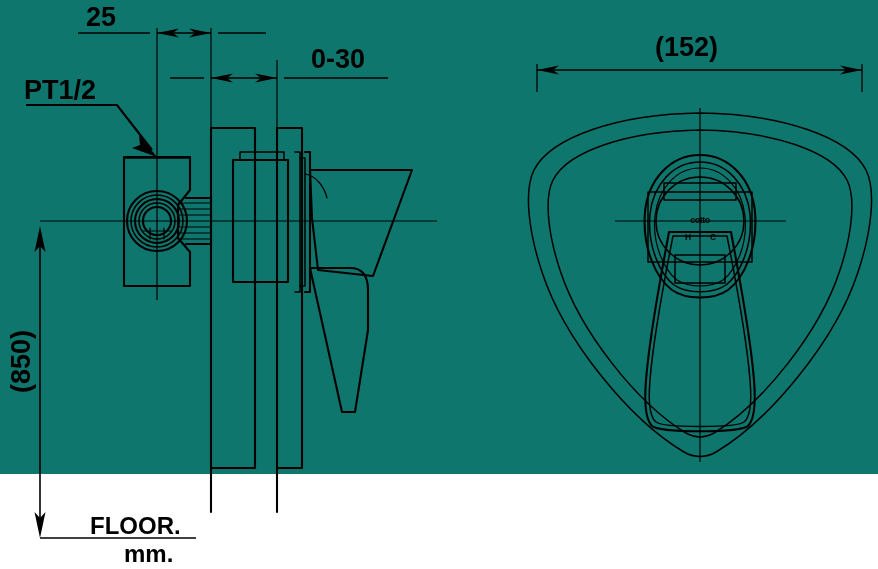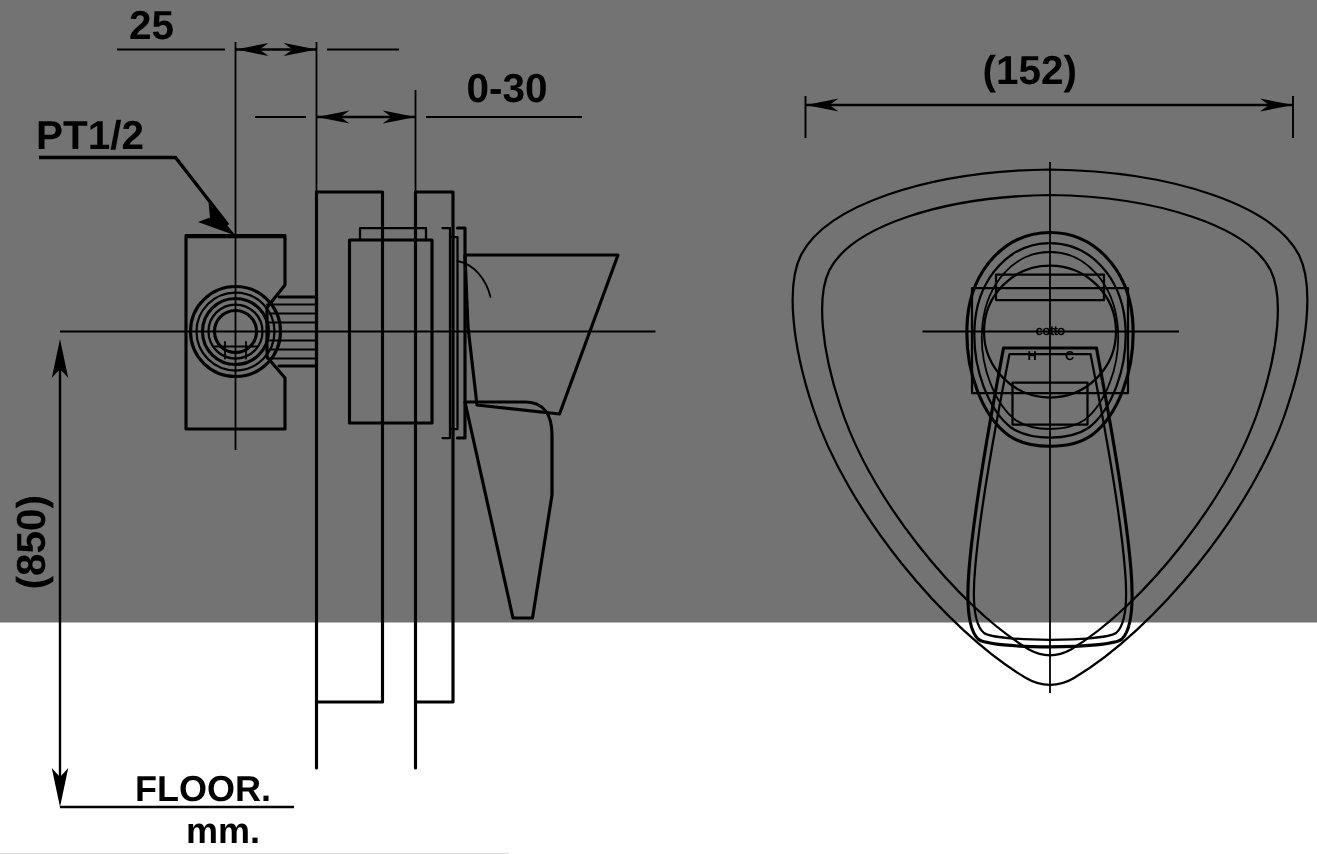--- a/index.html
+++ b/index.html
@@ -11,22 +11,22 @@
   body {
     width: 878px;
     height: 569px;
     overflow: hidden;
     font-family: "Liberation Sans", sans-serif;
     color: #000000;
   }
   #drawing-root {
     position: relative;
     width: 878px;
-    height: 415px;
-    background: #737373;
+    height: 474px;
+    background: #0f766e;
   }
   svg#cad {
     position: absolute;
     left: 0;
     top: 0;
     width: 878px;
     height: 569px;
     display: block;
   }
   

